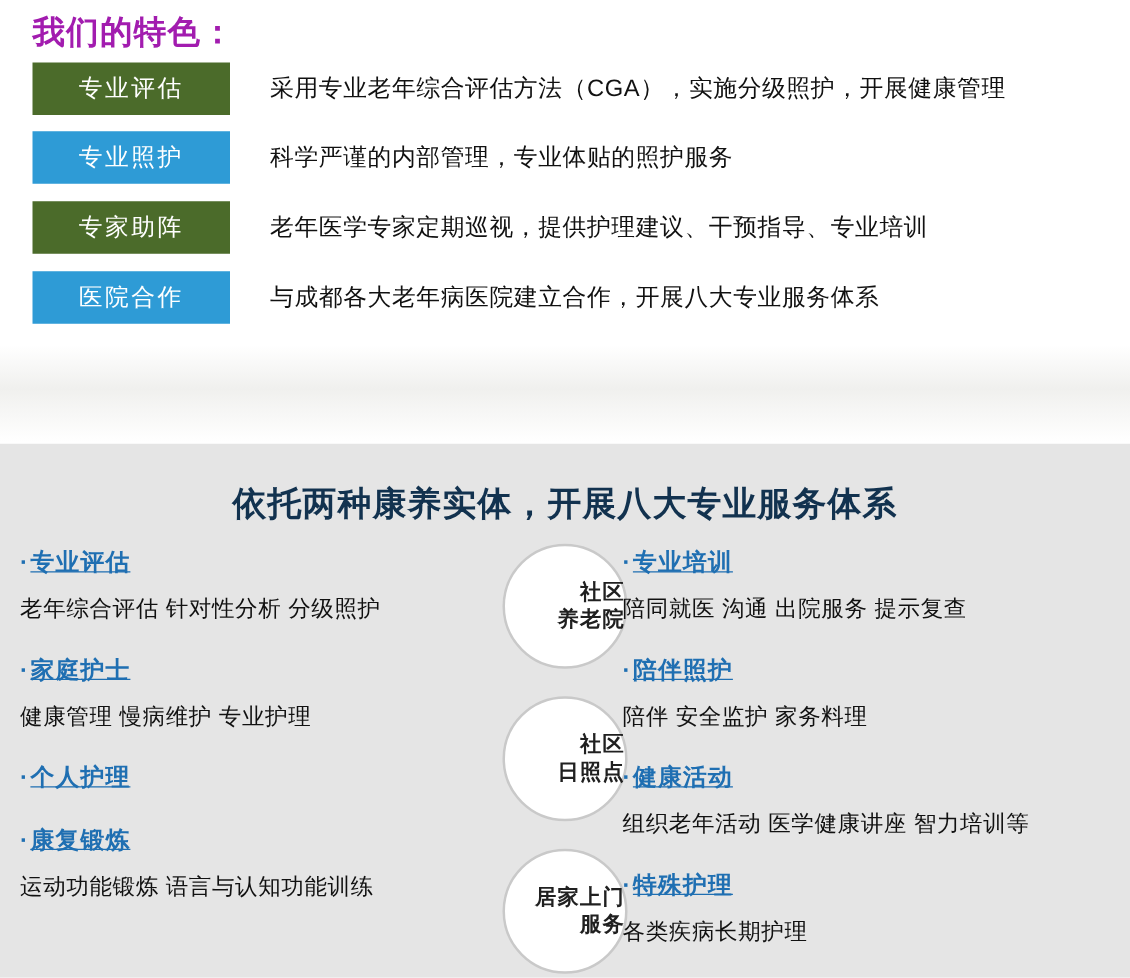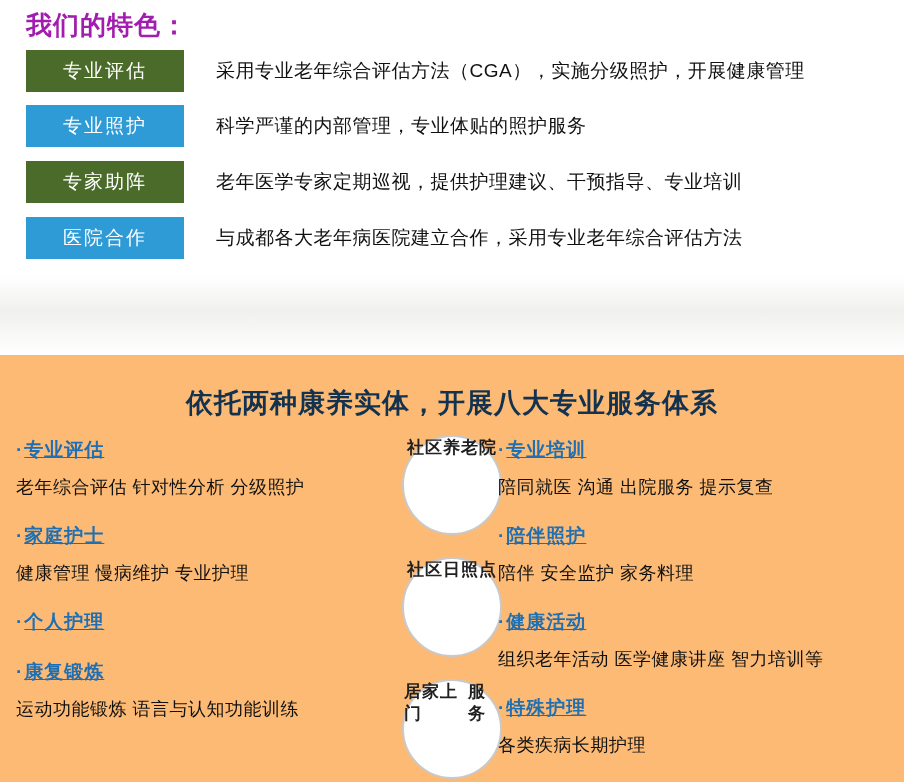--- a/index.html
+++ b/index.html
@@ -76,21 +76,21 @@
     background: linear-gradient(180deg, #ffffff 0%, #f0f0ee 45%, #ffffff 100%);
   }
 
   
   .services-section {
     position: absolute;
     left: 0;
     top: 355px;
     width: 904px;
     height: 427px;
-    background: #fdba74;
+    background: #e5e5e5;
   }
   .services-title {
     position: absolute;
     left: 0;
     top: 30px;
     width: 904px;
     text-align: center;
     font-size: 27px;
     font-weight: bold;
     color: #12324f;
@@ -134,22 +134,22 @@
     left: 382px;
     top: 80px;
     width: 140px;
   }
   .circle {
     width: 96px;
     height: 96px;
     border: 2px solid #c9c9c9;
     border-radius: 50%;
     display: flex;
-    flex-direction: row;
-    align-items: flex-start;
+    flex-direction: column;
+    align-items: flex-end;
     justify-content: center;
     margin: 0 auto 22px auto;
     background: #ffffff;
   }
   .circle span {
     font-size: 17px;
     font-weight: bold;
     color: #202020;
     line-height: 22px;
     letter-spacing: 1px;
@@ -172,21 +172,21 @@
     <div class="feature-text">科学严谨的内部管理，专业体贴的照护服务</div>
   </div>
 
   <div class="feature-row row2">
     <div class="feature-tag green">专家助阵</div>
     <div class="feature-text">老年医学专家定期巡视，提供护理建议、干预指导、专业培训</div>
   </div>
 
   <div class="feature-row row3">
     <div class="feature-tag blue">医院合作</div>
-    <div class="feature-text">与成都各大老年病医院建立合作，采用专业老年综合评估方法</div>
+    <div class="feature-text">与成都各大老年病医院建立合作，开展八大专业服务体系</div>
   </div>
 
   <div class="wash"></div>
 </div>
 
 <div class="services-section">
 
   <div class="services-title">依托两种康养实体，开展八大专业服务体系</div>
 
   <div class="col col-left">

